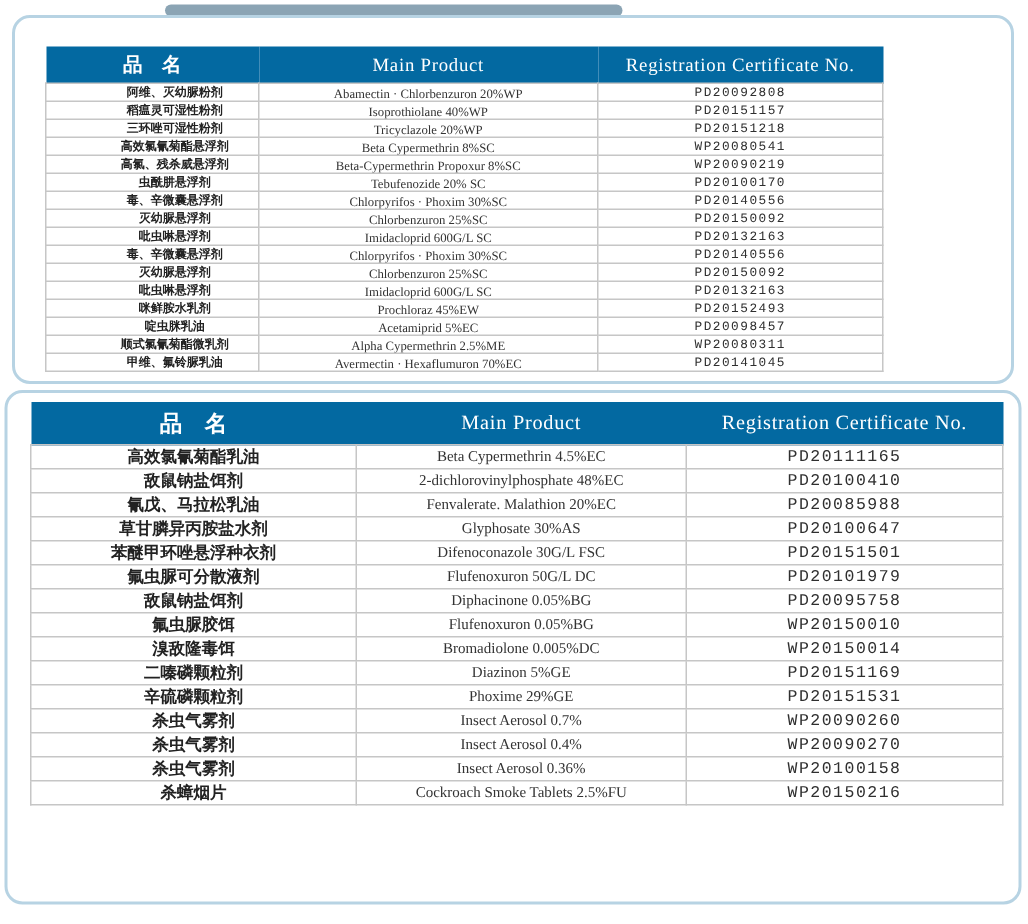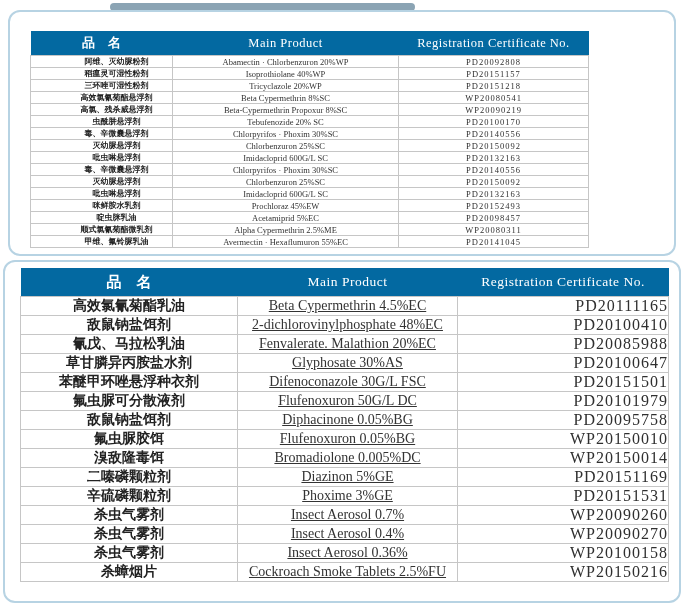--- a/index.html
+++ b/index.html
@@ -38,27 +38,27 @@
   .t1 .h-en{font-size:12.5px;}
   .t2 .h-en{font-size:13.5px;}
   td{
     border:1px solid #c6c6c6;text-align:center;vertical-align:middle;
     padding:0;overflow:hidden;white-space:nowrap;background:#ffffff;
   }
   .t1 td{height:10px;}
   .t2 td{height:13.8px;}
   .c-name{font-family:"DejaVu Sans",sans-serif;font-weight:bold;color:#222222;}
   .t1 .c-name{font-size:8px;padding-left:30px;}
-  .t2 .c-name{font-size:14px;}
+  .t2 .c-name{font-size:11px;}
   .c-product{font-family:"Liberation Serif",serif;color:#333333;}
   .t1 .c-product{font-size:8.5px;margin-left:34px;}
-  .t2 .c-product{font-size:14px;text-decoration:underline;}
-  .c-cert{font-family:Liberation Serif, serif;color:#2f2f2f;letter-spacing:1px;}
+  .t2 .c-product{font-size:10px;}
+  .c-cert{font-family:Liberation Mono, monospace;color:#2f2f2f;letter-spacing:1px;}
   .t1 .c-cert{font-size:8.5px;}
-  .t2 .c-cert{font-size:16px;text-align:right;}
+  .t2 .c-cert{font-size:11px;}
   
   .t1 .col-name{width:142px;}
   .t1 .col-product{width:226px;}
   .t1 .col-cert{width:190px;}
   .t2 .col-name{width:217px;}
   .t2 .col-product{width:220px;}
   .t2 .col-cert{width:211px;}
 </style>
 </head>
 <body>
@@ -150,21 +150,21 @@
           <td class="c-product">Acetamiprid 5%EC</td>
           <td class="c-cert">PD20098457</td>
         </tr>
         <tr>
           <td class="c-name">顺式氯氰菊酯微乳剂</td>
           <td class="c-product">Alpha Cypermethrin 2.5%ME</td>
           <td class="c-cert">WP20080311</td>
         </tr>
         <tr>
           <td class="c-name">甲维、氟铃脲乳油</td>
-          <td class="c-product">Avermectin · Hexaflumuron 55%EC</td>
+          <td class="c-product">Avermectin · Hexaflumuron 70%EC</td>
           <td class="c-cert">PD20141045</td>
         </tr>
       </tbody>
   </table>
 </div>
 
 <div class="card" id="card2">
   <table class="t2" id="table2">
     <colgroup>
       <col class="col-name">
@@ -224,21 +224,21 @@
           <td class="c-product">Bromadiolone 0.005%DC</td>
           <td class="c-cert">WP20150014</td>
         </tr>
         <tr>
           <td class="c-name">二嗪磷颗粒剂</td>
           <td class="c-product">Diazinon 5%GE</td>
           <td class="c-cert">PD20151169</td>
         </tr>
         <tr>
           <td class="c-name">辛硫磷颗粒剂</td>
-          <td class="c-product">Phoxime 3%GE</td>
+          <td class="c-product">Phoxime 29%GE</td>
           <td class="c-cert">PD20151531</td>
         </tr>
         <tr>
           <td class="c-name">杀虫气雾剂</td>
           <td class="c-product">Insect Aerosol 0.7%</td>
           <td class="c-cert">WP20090260</td>
         </tr>
         <tr>
           <td class="c-name">杀虫气雾剂</td>
           <td class="c-product">Insect Aerosol 0.4%</td>

